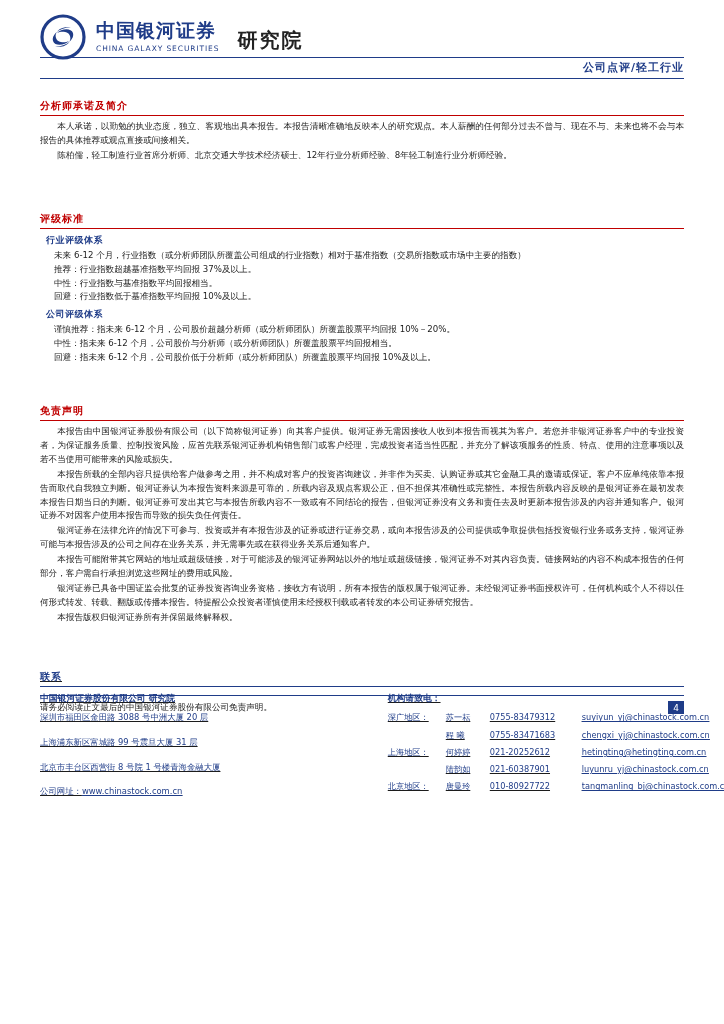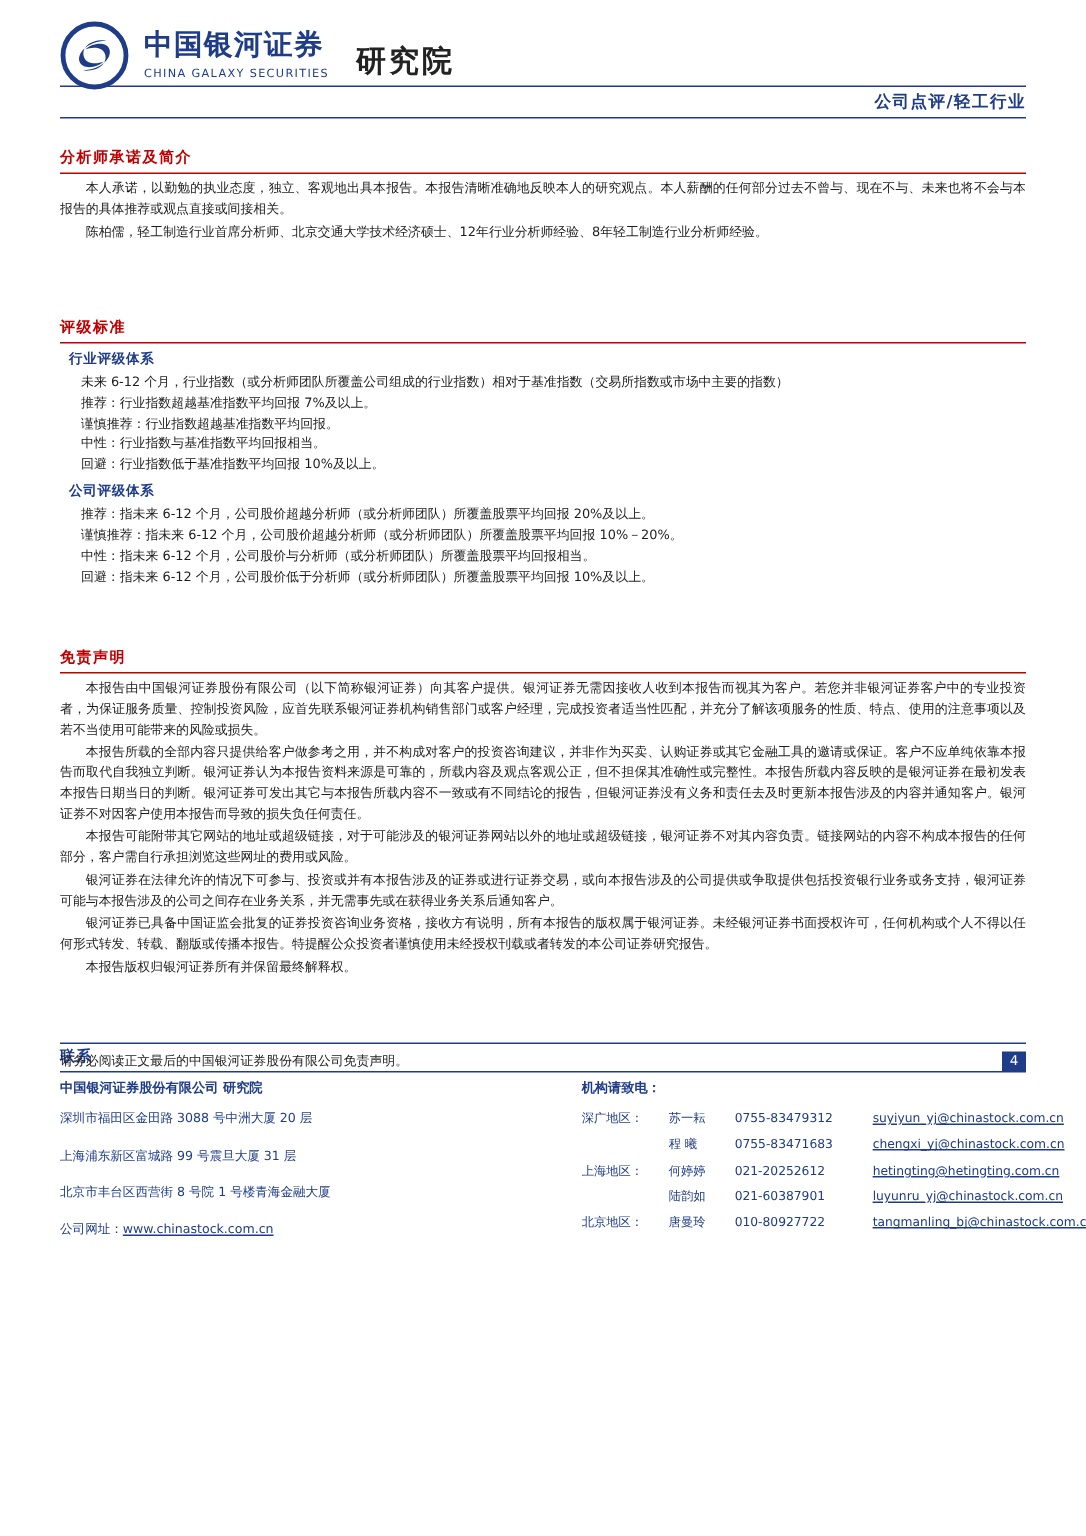--- a/index.html
+++ b/index.html
@@ -65,21 +65,21 @@
     color:#1f3c88;font-weight:bold;font-size:10px;letter-spacing:1px;margin:0 0 1px 0;
   }
   p.para{margin:0 0 1px 0;text-indent:2em;text-align:justify;}
   .blk{margin-bottom:10px;}
   .sub-head{
     color:#1f3c88;font-weight:bold;font-size:9px;margin:3px 0 1px 6px;letter-spacing:.5px;
   }
   .rating-line{margin:0 0 0 14px;text-align:justify;}
 
   
-  .contact-wrap{margin-top:12px;}
+  .contact-wrap{margin-top:12px;text-decoration:underline;}
   .contact-cols{display:flex;margin-top:4px;}
   .col-left{width:54%;}
   .col-right{width:46%;}
   .col-head{color:#1f3c88;font-weight:bold;font-size:8.8px;margin-bottom:6px;}
   .addr{color:#1f3c88;margin-bottom:11px;font-size:8.4px;}
   .site{color:#1f3c88;font-size:8.4px;margin-top:4px;}
   .site a{color:#1f3c88;text-decoration:underline;}
   .ct-row{display:flex;font-size:8.2px;color:#1f3c88;margin-bottom:4px;align-items:baseline;}
   .ct-city{width:58px;flex:0 0 58px;}
   .ct-name{width:44px;flex:0 0 44px;}
@@ -134,41 +134,39 @@
     </div>
 
     <div style="height:26px"></div>
 
     <div class="blk">
       <div class="sec-title">评级标准</div>
       <div class="sec-rule"></div>
 
       <div class="sub-head">行业评级体系</div>
       <p class="rating-line">未来 6-12 个月，行业指数（或分析师团队所覆盖公司组成的行业指数）相对于基准指数（交易所指数或市场中主要的指数）</p>
-      <p class="rating-line">推荐：行业指数超越基准指数平均回报 7%及以上。</p>
-      <p class="rating-line">谨慎推荐：行业指数超越基准指数平均回报。</p>
+      <p class="rating-line">推荐：行业指数超越基准指数平均回报 37%及以上。</p>
       <p class="rating-line">中性：行业指数与基准指数平均回报相当。</p>
       <p class="rating-line">回避：行业指数低于基准指数平均回报 10%及以上。</p>
 
       <div class="sub-head">公司评级体系</div>
-      <p class="rating-line">推荐：指未来 6-12 个月，公司股价超越分析师（或分析师团队）所覆盖股票平均回报 20%及以上。</p>
       <p class="rating-line">谨慎推荐：指未来 6-12 个月，公司股价超越分析师（或分析师团队）所覆盖股票平均回报 10%－20%。</p>
       <p class="rating-line">中性：指未来 6-12 个月，公司股价与分析师（或分析师团队）所覆盖股票平均回报相当。</p>
       <p class="rating-line">回避：指未来 6-12 个月，公司股价低于分析师（或分析师团队）所覆盖股票平均回报 10%及以上。</p>
     </div>
 
     <div style="height:16px"></div>
 
     <div class="blk">
       <div class="sec-title">免责声明</div>
       <div class="sec-rule"></div>
       <p class="para">本报告由中国银河证券股份有限公司（以下简称银河证券）向其客户提供。银河证券无需因接收人收到本报告而视其为客户。若您并非银河证券客户中的专业投资者，为保证服务质量、控制投资风险，应首先联系银河证券机构销售部门或客户经理，完成投资者适当性匹配，并充分了解该项服务的性质、特点、使用的注意事项以及若不当使用可能带来的风险或损失。</p>
       <p class="para">本报告所载的全部内容只提供给客户做参考之用，并不构成对客户的投资咨询建议，并非作为买卖、认购证券或其它金融工具的邀请或保证。客户不应单纯依靠本报告而取代自我独立判断。银河证券认为本报告资料来源是可靠的，所载内容及观点客观公正，但不担保其准确性或完整性。本报告所载内容反映的是银河证券在最初发表本报告日期当日的判断。银河证券可发出其它与本报告所载内容不一致或有不同结论的报告，但银河证券没有义务和责任去及时更新本报告涉及的内容并通知客户。银河证券不对因客户使用本报告而导致的损失负任何责任。</p>
+      <p class="para">银河证券在法律允许的情况下可参与、投资或并有本报告涉及的证券或进行证券交易，或向本报告涉及的公司提供或争取提供包括投资银行业务或务支持，银河证券可能与本报告涉及的公司之间存在业务关系，并无需事先或在获得业务关系后通知客户。</p>
       <p class="para">本报告可能附带其它网站的地址或超级链接，对于可能涉及的银河证券网站以外的地址或超级链接，银河证券不对其内容负责。链接网站的内容不构成本报告的任何部分，客户需自行承担浏览这些网址的费用或风险。</p>
-      <p class="para">银河证券在法律允许的情况下可参与、投资或并有本报告涉及的证券或进行证券交易，或向本报告涉及的公司提供或争取提供包括投资银行业务或务支持，银河证券可能与本报告涉及的公司之间存在业务关系，并无需事先或在获得业务关系后通知客户。</p>
       <p class="para">银河证券已具备中国证监会批复的证券投资咨询业务资格，接收方有说明，所有本报告的版权属于银河证券。未经银河证券书面授权许可，任何机构或个人不得以任何形式转发、转载、翻版或传播本报告。特提醒公众投资者谨慎使用未经授权刊载或者转发的本公司证券研究报告。</p>
       <p class="para">本报告版权归银河证券所有并保留最终解释权。</p>
     </div>
 
     <div style="height:22px"></div>
 
     <div class="contact-wrap">
       <div class="sec-title-blue">联系</div>
       <div class="sec-rule-blue"></div>
 

